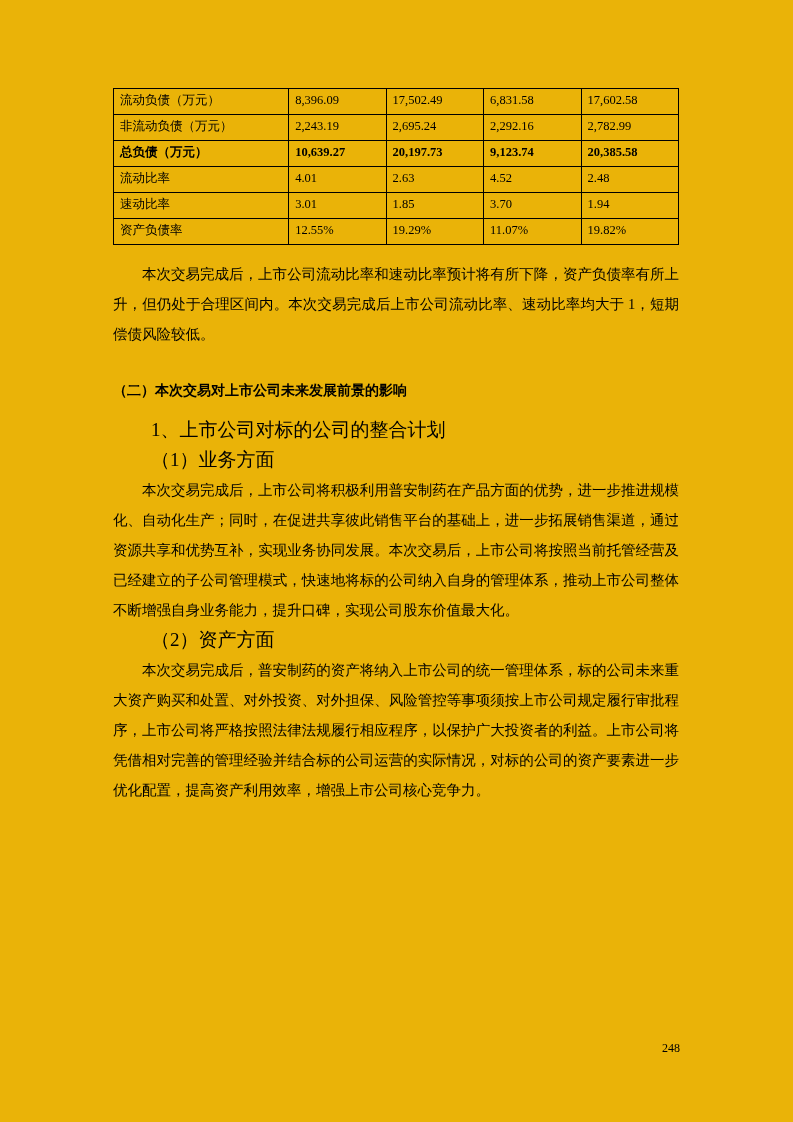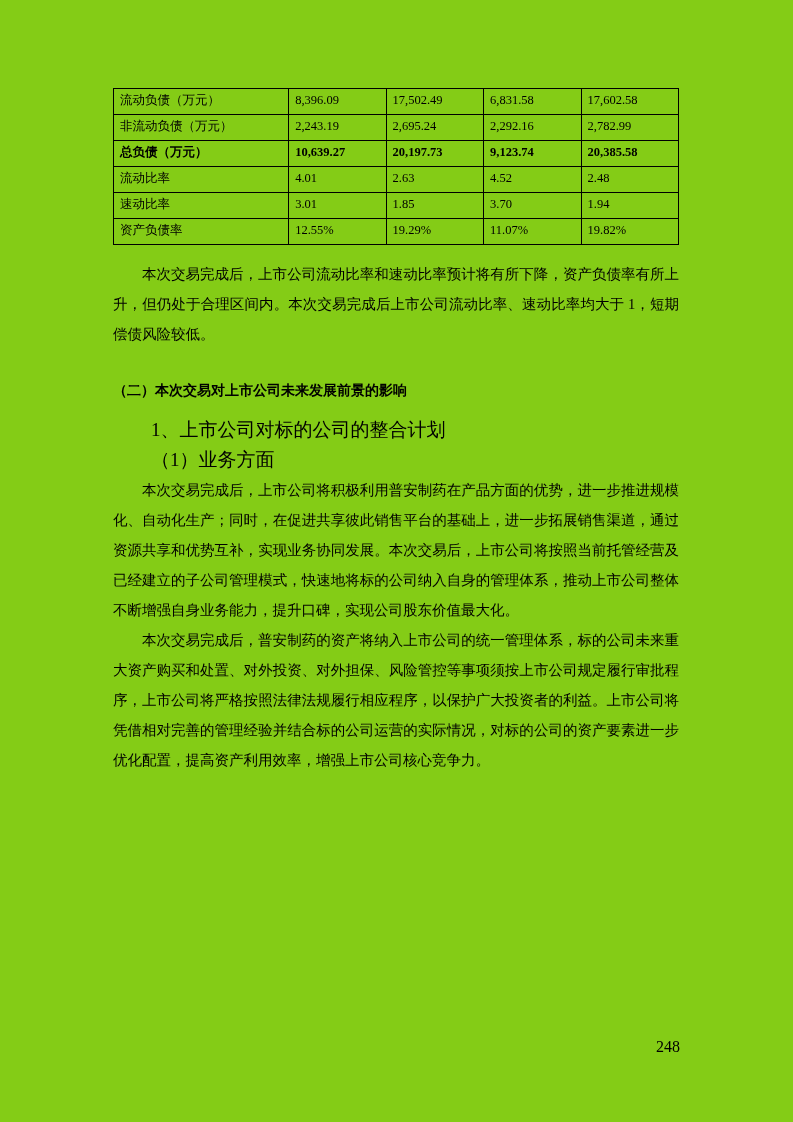--- a/index.html
+++ b/index.html
@@ -7,21 +7,21 @@
     padding: 0;
     background: #808080;
   }
   body {
     font-family: "Liberation Serif", "DejaVu Serif", serif;
   }
   .page {
     position: relative;
     width: 793px;
     height: 1122px;
-    background: #84cc16;
+    background: #eab308;
     margin: 0 auto;
     box-sizing: border-box;
     overflow: hidden;
   }
   .content {
     position: absolute;
     left: 113px;
     top: 88px;
     width: 566px;
   }
@@ -73,21 +73,21 @@
   p.subhead {
     margin: 0;
     font-size: 19px;
     line-height: 30px;
     text-indent: 2em;
   }
   .pagenum {
     position: absolute;
     right: 113px;
     bottom: 66px;
-    font-size: 16px;
+    font-size: 12px;
     font-family: "Liberation Serif", "DejaVu Serif", serif;
     color: #000000;
   }
 </style>
 </head>
 <body>
 
 <div class="page">
   <div class="content">
 
@@ -142,19 +142,20 @@
 
     <h2 class="heading">（二）本次交易对上市公司未来发展前景的影响</h2>
 
     <p class="subhead">1、上市公司对标的公司的整合计划</p>
 
 
     <p class="subhead">（1）业务方面</p>
 
     <p class="body">本次交易完成后，上市公司将积极利用普安制药在产品方面的优势，进一步推进规模化、自动化生产；同时，在促进共享彼此销售平台的基础上，进一步拓展销售渠道，通过资源共享和优势互补，实现业务协同发展。本次交易后，上市公司将按照当前托管经营及已经建立的子公司管理模式，快速地将标的公司纳入自身的管理体系，推动上市公司整体不断增强自身业务能力，提升口碑，实现公司股东价值最大化。</p>
 
+    <p class="subhead">（2）资产方面</p>
 
     <p class="body">本次交易完成后，普安制药的资产将纳入上市公司的统一管理体系，标的公司未来重大资产购买和处置、对外投资、对外担保、风险管控等事项须按上市公司规定履行审批程序，上市公司将严格按照法律法规履行相应程序，以保护广大投资者的利益。上市公司将凭借相对完善的管理经验并结合标的公司运营的实际情况，对标的公司的资产要素进一步优化配置，提高资产利用效率，增强上市公司核心竞争力。</p>
 
   </div>
 
   <div class="pagenum">248</div>
 </div>
 
 </body></html>

